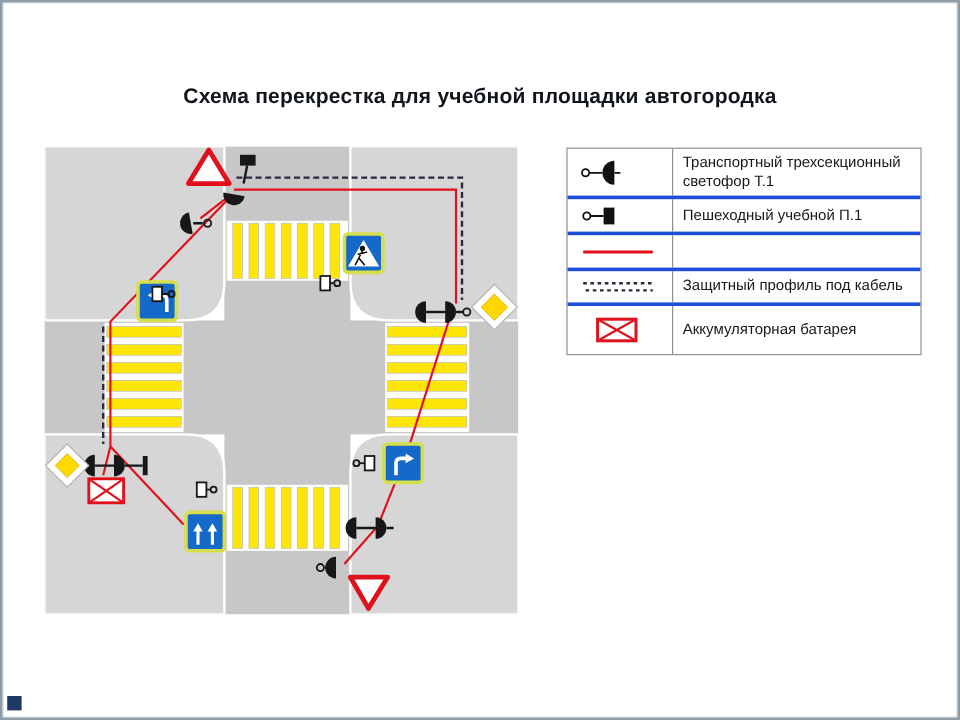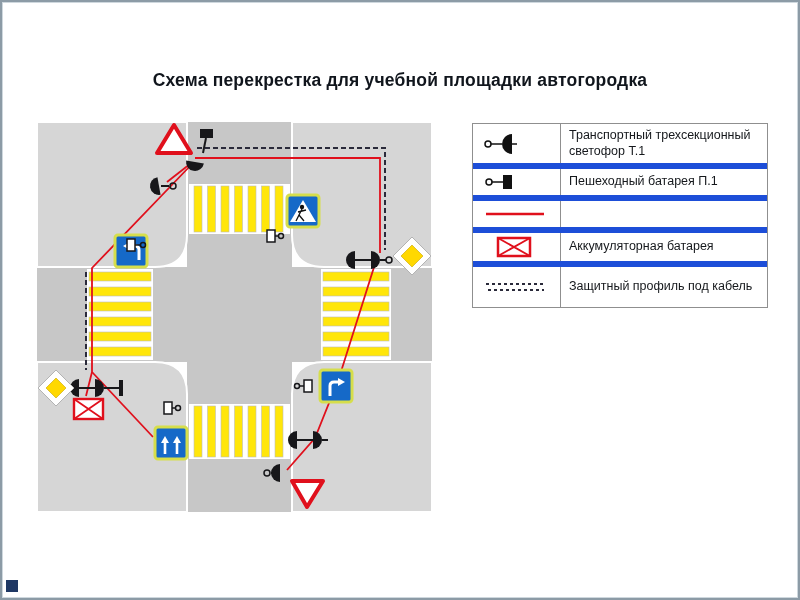--- a/index.html
+++ b/index.html
@@ -19,21 +19,21 @@
   }
   .title{
     position:absolute;top:68px;left:0;width:100%;text-align:center;
     font-size:17.5px;font-weight:bold;color:#10151c;letter-spacing:.2px;
   }
   .diagram{position:absolute;left:35px;top:120px;width:395px;height:390px;}
   .legend{
     position:absolute;left:470px;top:121px;width:296px;
     border:1px solid #8f8f8f;background:#fff;
   }
-  .legend-row{display:flex;align-items:stretch;border-bottom:6px solid #1d4ed8;}
+  .legend-row{display:flex;align-items:stretch;border-bottom:3px solid #1d4ed8;}
   .legend-row:last-child{border-bottom:none;}
   .legend-row:nth-child(1){min-height:38px;}
   .legend-row:nth-child(2){min-height:30px;}
   .legend-row:nth-child(3){min-height:30px;}
   .legend-row:nth-child(4){min-height:28px;}
   .legend-row:nth-child(5){min-height:40px;}
   .legend-row:nth-child(6){min-height:40px;}
   .legend-icon{
     width:88px;flex:0 0 88px;display:flex;align-items:center;justify-content:center;
     border-right:1px solid #8f8f8f;
@@ -245,48 +245,48 @@
     </div>
 
     <div class="legend-row">
       <div class="legend-icon">
         <svg width="70" height="26" viewBox="0 0 70 26">
           <circle cx="7" cy="13" r="3" fill="none" stroke="#111" stroke-width="1.5"></circle>
           <line x1="10" y1="13" x2="21" y2="13" stroke="#111" stroke-width="1.5"></line>
           <rect x="21" y="6" width="9" height="14" fill="#111"></rect>
         </svg>
       </div>
-      <div class="legend-label">Пешеходный батарея П.1</div>
+      <div class="legend-label">Пешеходный учебной П.1</div>
     </div>
 
 
     <div class="legend-row">
       <div class="legend-icon">
         <svg width="70" height="26" viewBox="0 0 70 26">
           <line x1="4" y1="13" x2="62" y2="13" stroke="var(--cable)" stroke-width="2.5"></line>
         </svg>
       </div>
+    </div>
+
+    <div class="legend-row">
+      <div class="legend-icon">
+        <svg width="70" height="26" viewBox="0 0 70 26">
+          <line x1="4" y1="10" x2="62" y2="10" stroke="#2a2a3a" stroke-width="2" stroke-dasharray="3 3"></line>
+          <line x1="6" y1="16" x2="62" y2="16" stroke="#2a2a3a" stroke-width="2" stroke-dasharray="3 3"></line>
+        </svg>
+      </div>
+      <div class="legend-label">Защитный профиль под кабель</div>
     </div>
 
     <div class="legend-row">
       <div class="legend-icon">
         <svg width="70" height="28" viewBox="0 0 70 28">
           <rect x="16" y="5" width="32" height="18" fill="none" stroke="var(--cable)" stroke-width="2.5"></rect>
           <path d="M16,5 L48,23 M48,5 L16,23" stroke="var(--cable)" stroke-width="1.8" fill="none"></path>
         </svg>
       </div>
       <div class="legend-label">Аккумуляторная батарея</div>
     </div>
 
-    <div class="legend-row">
-      <div class="legend-icon">
-        <svg width="70" height="26" viewBox="0 0 70 26">
-          <line x1="4" y1="10" x2="62" y2="10" stroke="#2a2a3a" stroke-width="2" stroke-dasharray="3 3"></line>
-          <line x1="6" y1="16" x2="62" y2="16" stroke="#2a2a3a" stroke-width="2" stroke-dasharray="3 3"></line>
-        </svg>
-      </div>
-      <div class="legend-label">Защитный профиль под кабель</div>
-    </div>
-
   </div>
 
   <div class="corner-decor"></div>
 </div>
 
 </body></html>

